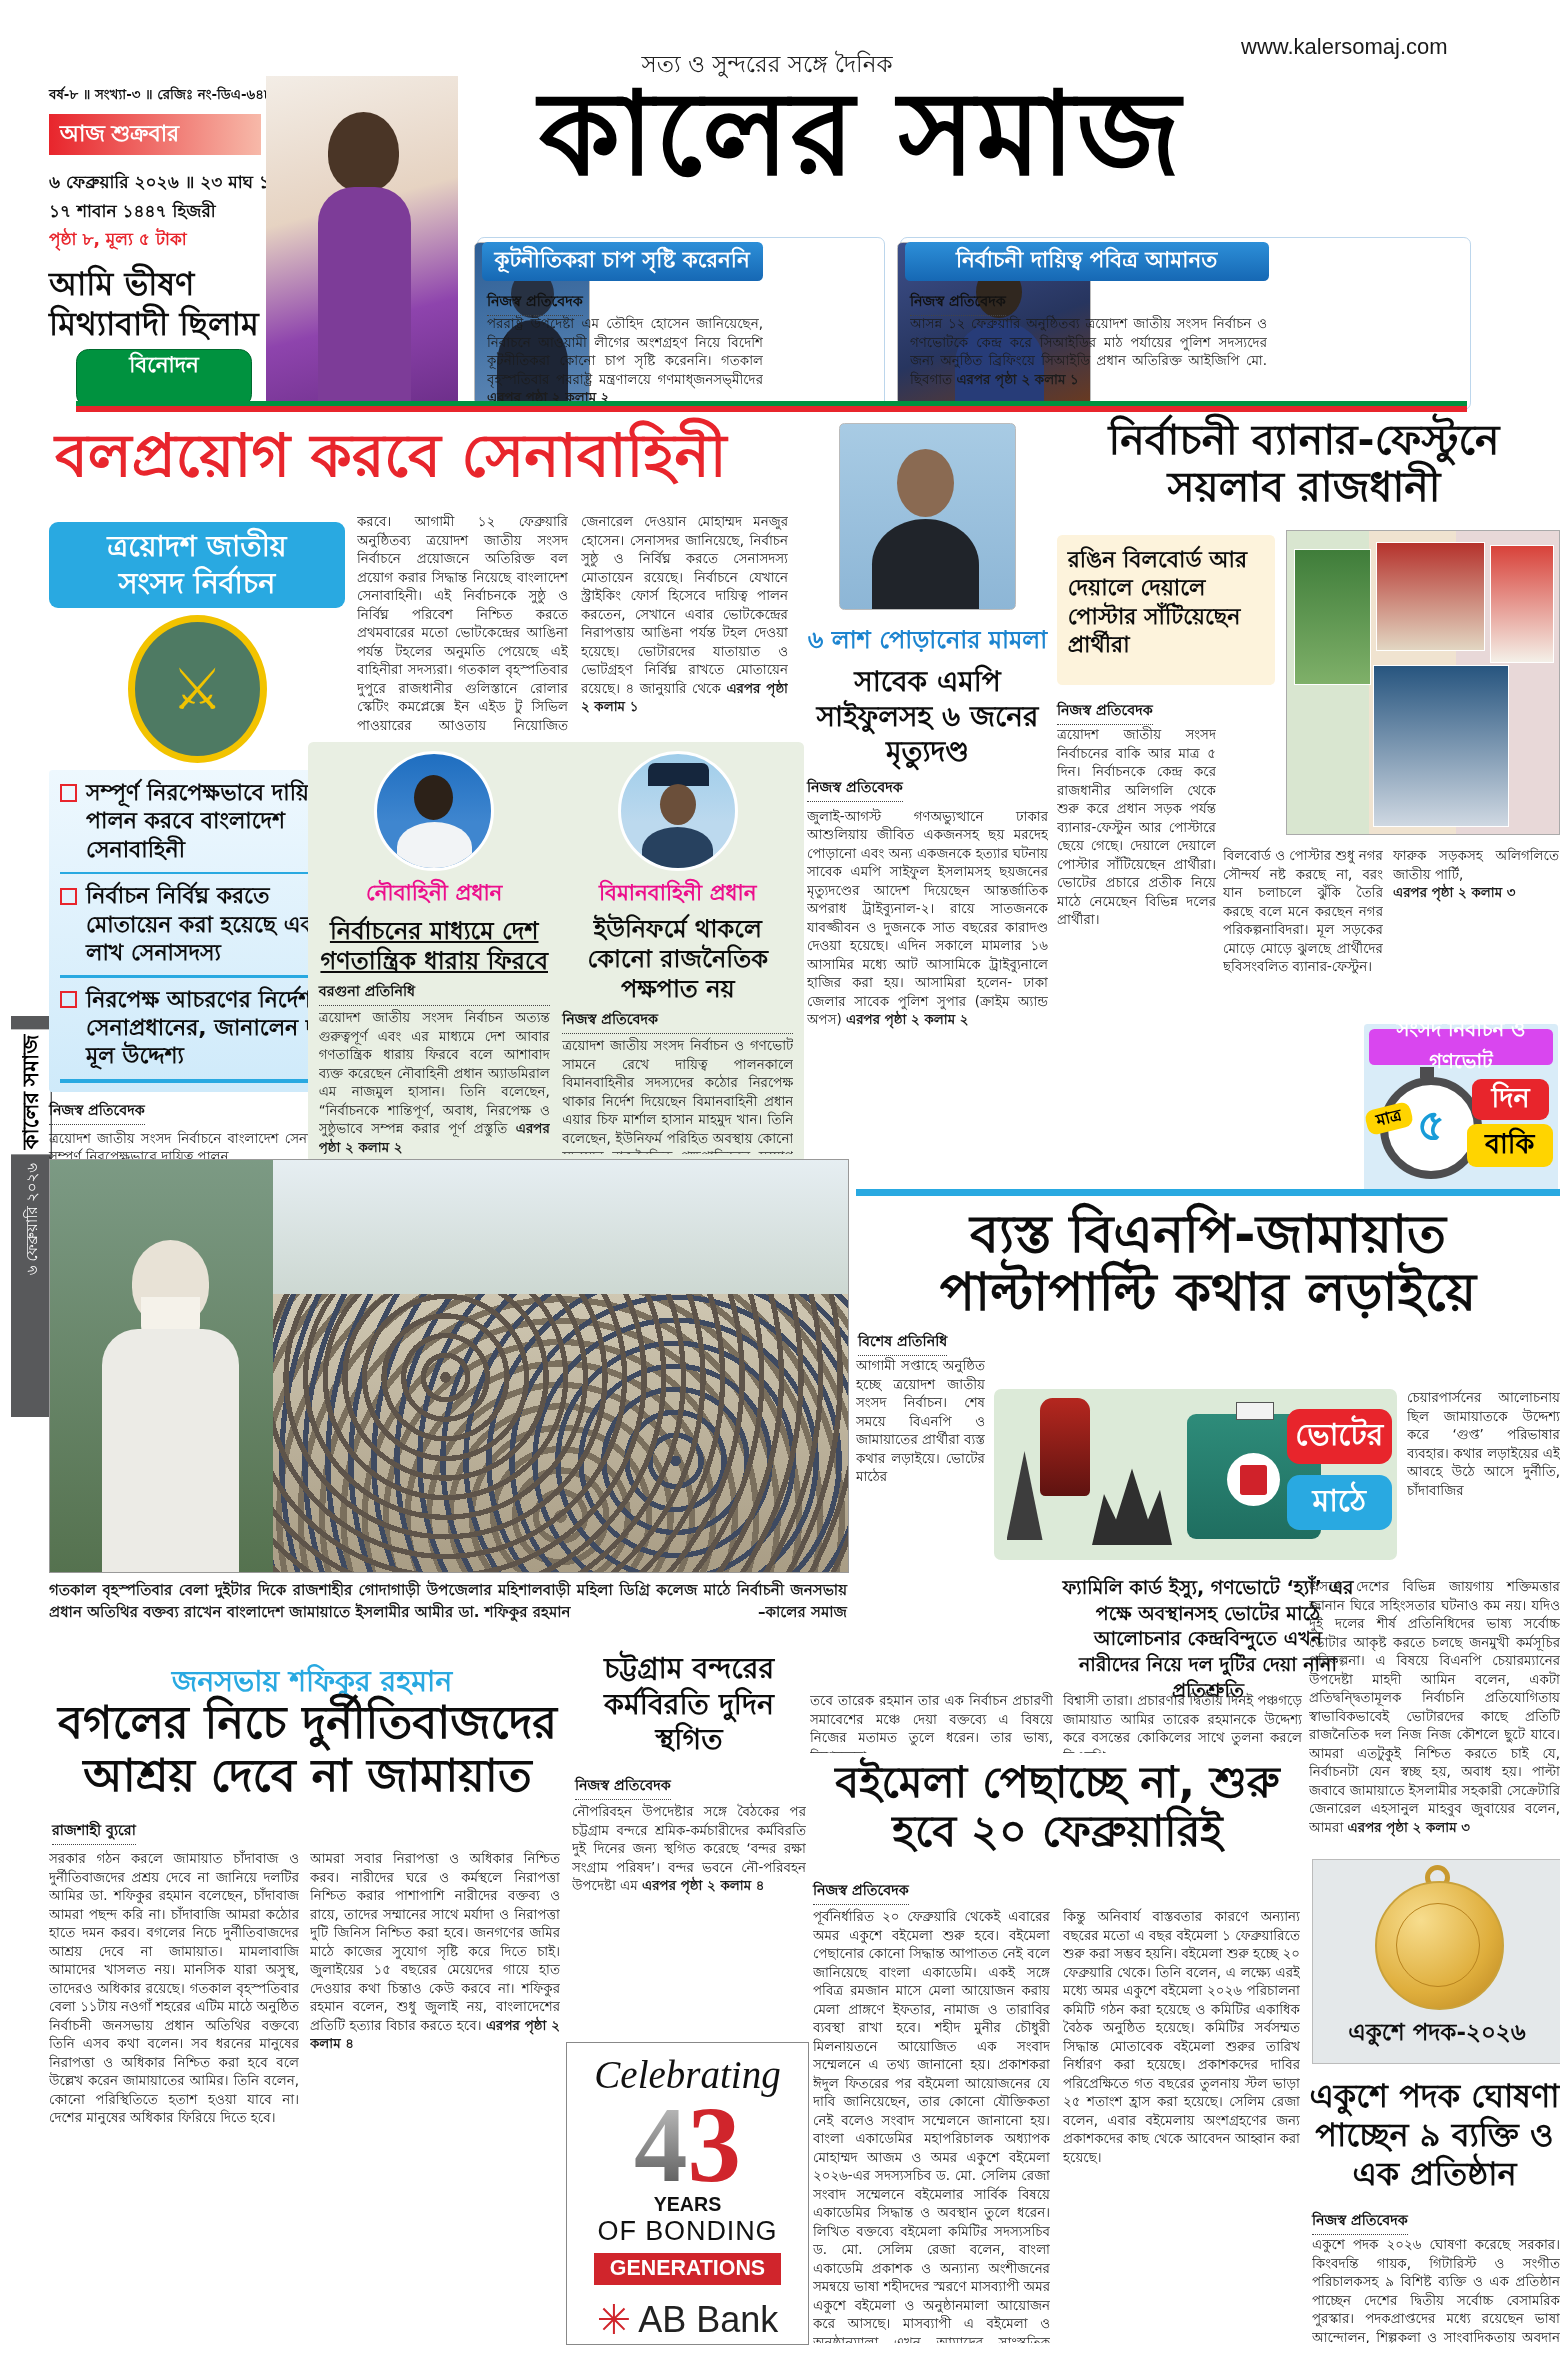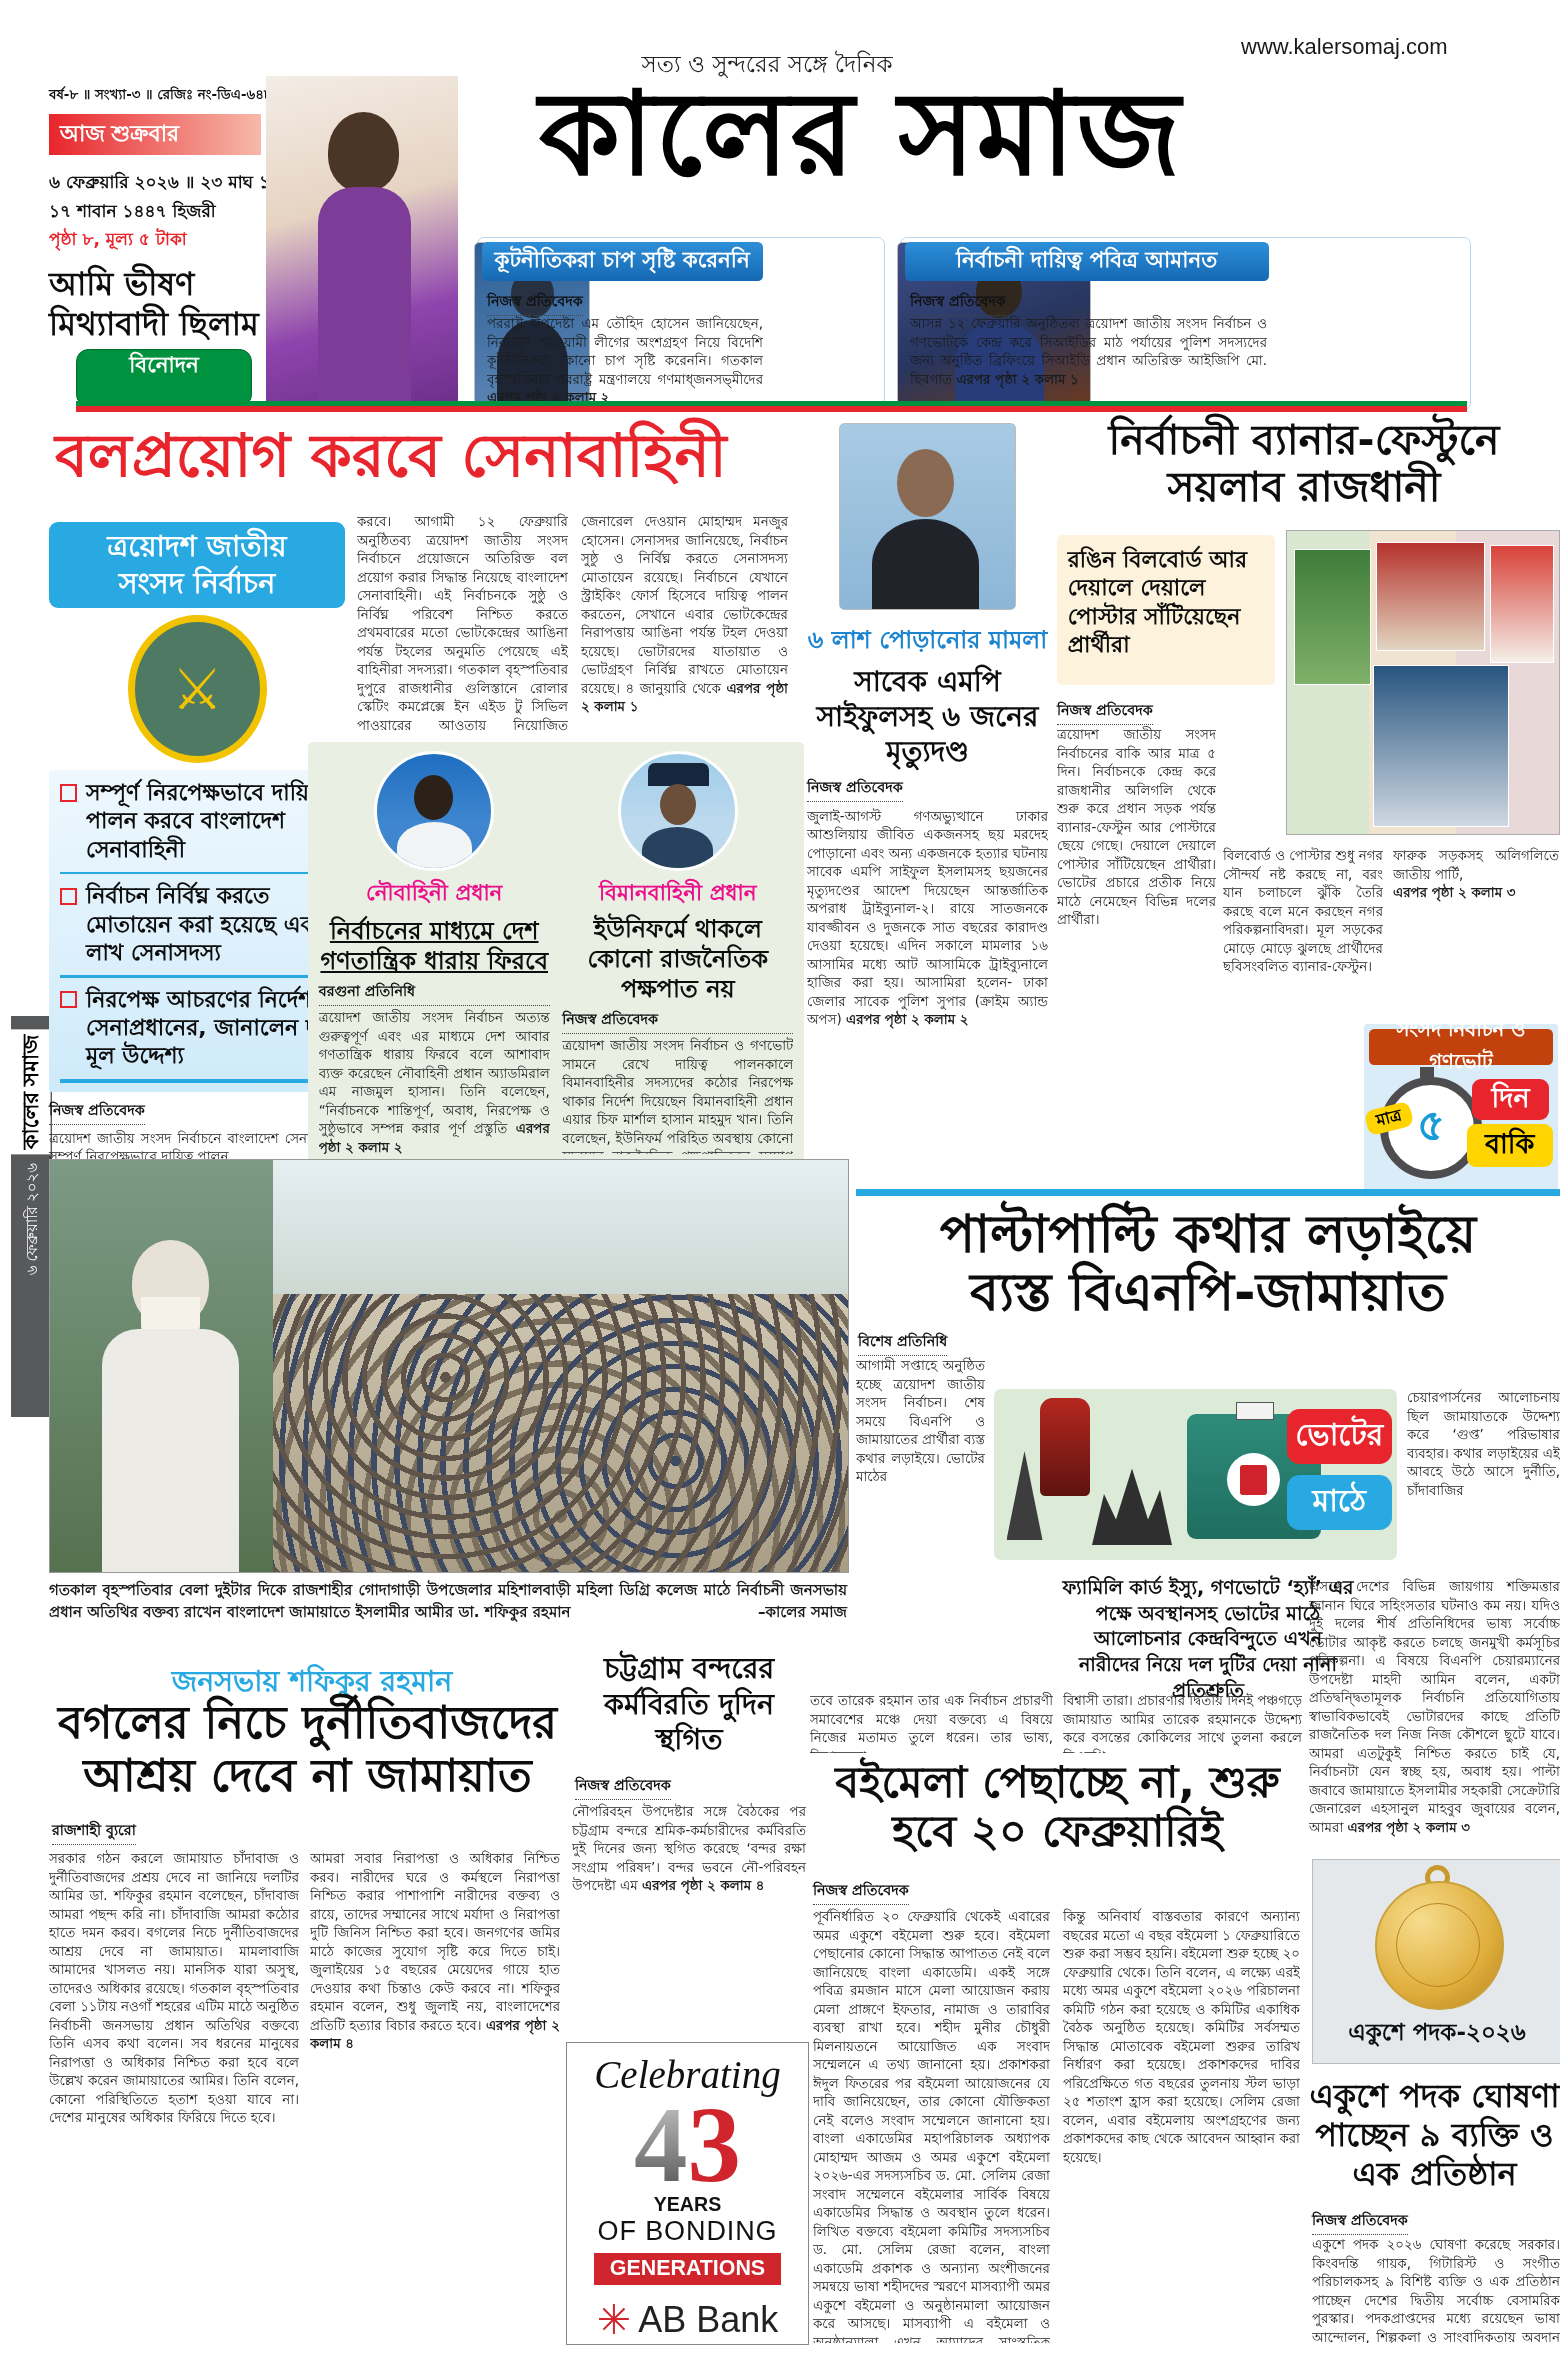--- a/index.html
+++ b/index.html
@@ -190,35 +190,35 @@
 
   <div class="abs bn byline" style="left:1057px;top:699px;">নিজস্ব প্রতিবেদক</div>
   <div class="abs bn body-txt" style="left:1057px;top:726px;width:159px;height:460px;overflow:hidden;">ত্রয়োদশ জাতীয় সংসদ নির্বাচনের বাকি আর মাত্র ৫ দিন। নির্বাচনকে কেন্দ্র করে রাজধানীর অলিগলি থেকে শুরু করে প্রধান সড়ক পর্যন্ত ব্যানার-ফেস্টুন আর পোস্টারে ছেয়ে গেছে। দেয়ালে দেয়ালে পোস্টার সাঁটিয়েছেন প্রার্থীরা। ভোটের প্রচারে প্রতীক নিয়ে মাঠে নেমেছেন বিভিন্ন দলের প্রার্থীরা।</div>
   <div class="abs bn body-txt" style="left:1223px;top:847px;width:160px;height:339px;overflow:hidden;">বিলবোর্ড ও পোস্টার শুধু নগর সৌন্দর্য নষ্ট করছে না, বরং যান চলাচলে ঝুঁকি তৈরি করছে বলে মনে করছেন নগর পরিকল্পনাবিদরা। মূল সড়কের মোড়ে মোড়ে ঝুলছে প্রার্থীদের ছবিসংবলিত ব্যানার-ফেস্টুন।</div>
   <div class="abs bn body-txt" style="left:1393px;top:847px;width:166px;height:169px;overflow:hidden;">
     <span>ফারুক সড়কসহ অলিগলিতে জাতীয় পার্টি,</span><br>
     <b class="jump">এরপর পৃষ্ঠা ২ কলাম ৩</b>
   </div>
 
   <div class="abs" style="left:1364px;top:1024px;width:194px;height:166px;background:#d9ecf8;border-bottom:4.5px solid #29a9e1;border-radius:3.6px;">
-    <div class="tag bn" style="margin:5.3px;height:36px;background:#c2410c;font-size:19.6px;display:flex;align-items:center;justify-content:center;border-radius:5.3px;">সংসদ নির্বাচন ও গণভোট</div>
+    <div class="tag bn" style="margin:5.3px;height:36px;background:#d946ef;font-size:19.6px;display:flex;align-items:center;justify-content:center;border-radius:5.3px;">সংসদ নির্বাচন ও গণভোট</div>
     <div style="position:absolute;left:16px;top:53px;width:86px;height:86px;border-radius:50%;background:#fff;border:8px solid #4d4d4f;display:flex;align-items:center;justify-content:center;">
       <div style="position:absolute;top:-18px;left:32px;width:14.3px;height:10.7px;background:#4d4d4f;"></div>
       <span class="bn" style="font-size:43px;font-weight:bold;color:#189cd8;">৫</span>
     </div>
     <div class="tag bn" style="position:absolute;left:1.8px;top:82px;width:46px;height:25px;background:#ffd400;color:#000;font-size:16px;transform:rotate(-14deg);display:flex;align-items:center;justify-content:center;">মাত্র</div>
     <div class="tag bn" style="position:absolute;right:9px;top:55px;width:77px;height:41px;background:#e8252c;font-size:27px;display:flex;align-items:center;justify-content:center;">দিন</div>
     <div class="tag bn" style="position:absolute;right:5.3px;top:100px;width:86px;height:43px;background:#ffd400;color:#000;font-size:27px;display:flex;align-items:center;justify-content:center;">বাকি</div>
   </div>
 
   <div class="abs rule-cyan" style="left:856px;top:1189px;width:704px;height:7.1px;"></div>
 
   <div class="abs bn hl center" style="left:856px;top:1205px;width:704px;font-size:52px;line-height:1.12;">
+    <div>ব্যস্ত বিএনপি-জামায়াত</div>
     <div>পাল্টাপাল্টি কথার লড়াইয়ে</div>
-    <div>ব্যস্ত বিএনপি-জামায়াত</div>
   </div>
   <div class="abs bn byline" style="left:858px;top:1330px;">বিশেষ প্রতিনিধি</div>
 
   <div class="abs bn body-txt" style="left:856px;top:1357px;width:129px;height:374px;overflow:hidden;">আগামী সপ্তাহে অনুষ্ঠিত হচ্ছে ত্রয়োদশ জাতীয় সংসদ নির্বাচন। শেষ সময়ে বিএনপি ও জামায়াতের প্রার্থীরা ব্যস্ত কথার লড়াইয়ে। ভোটের মাঠের</div>
 
   <div class="abs" style="left:994px;top:1389px;width:403px;height:171px;background:#dcead8;border-radius:7.1px;overflow:hidden;">
     <div style="position:absolute;left:46px;top:9px;width:50px;height:98px;background:linear-gradient(180deg,#b5271f,#5e1310);border-radius:12.5px 12.5px 5.3px 5.3px;"></div>
     <div class="abs" style="left:12.5px;top:62px;width:36px;height:89px;background:#3d3d3d;clip-path:polygon(0 100%,50% 0,100% 100%);"></div>
     <div class="abs" style="left:98px;top:71px;width:80px;height:85px;background:#2f2f2f;clip-path:polygon(0 100%,15% 40%,30% 70%,50% 10%,70% 70%,85% 35%,100% 100%);"></div>
     <div style="position:absolute;left:193px;top:25px;width:134px;height:125px;background:linear-gradient(180deg,#2e8c7a,#1f6e60);border-radius:9px;">

